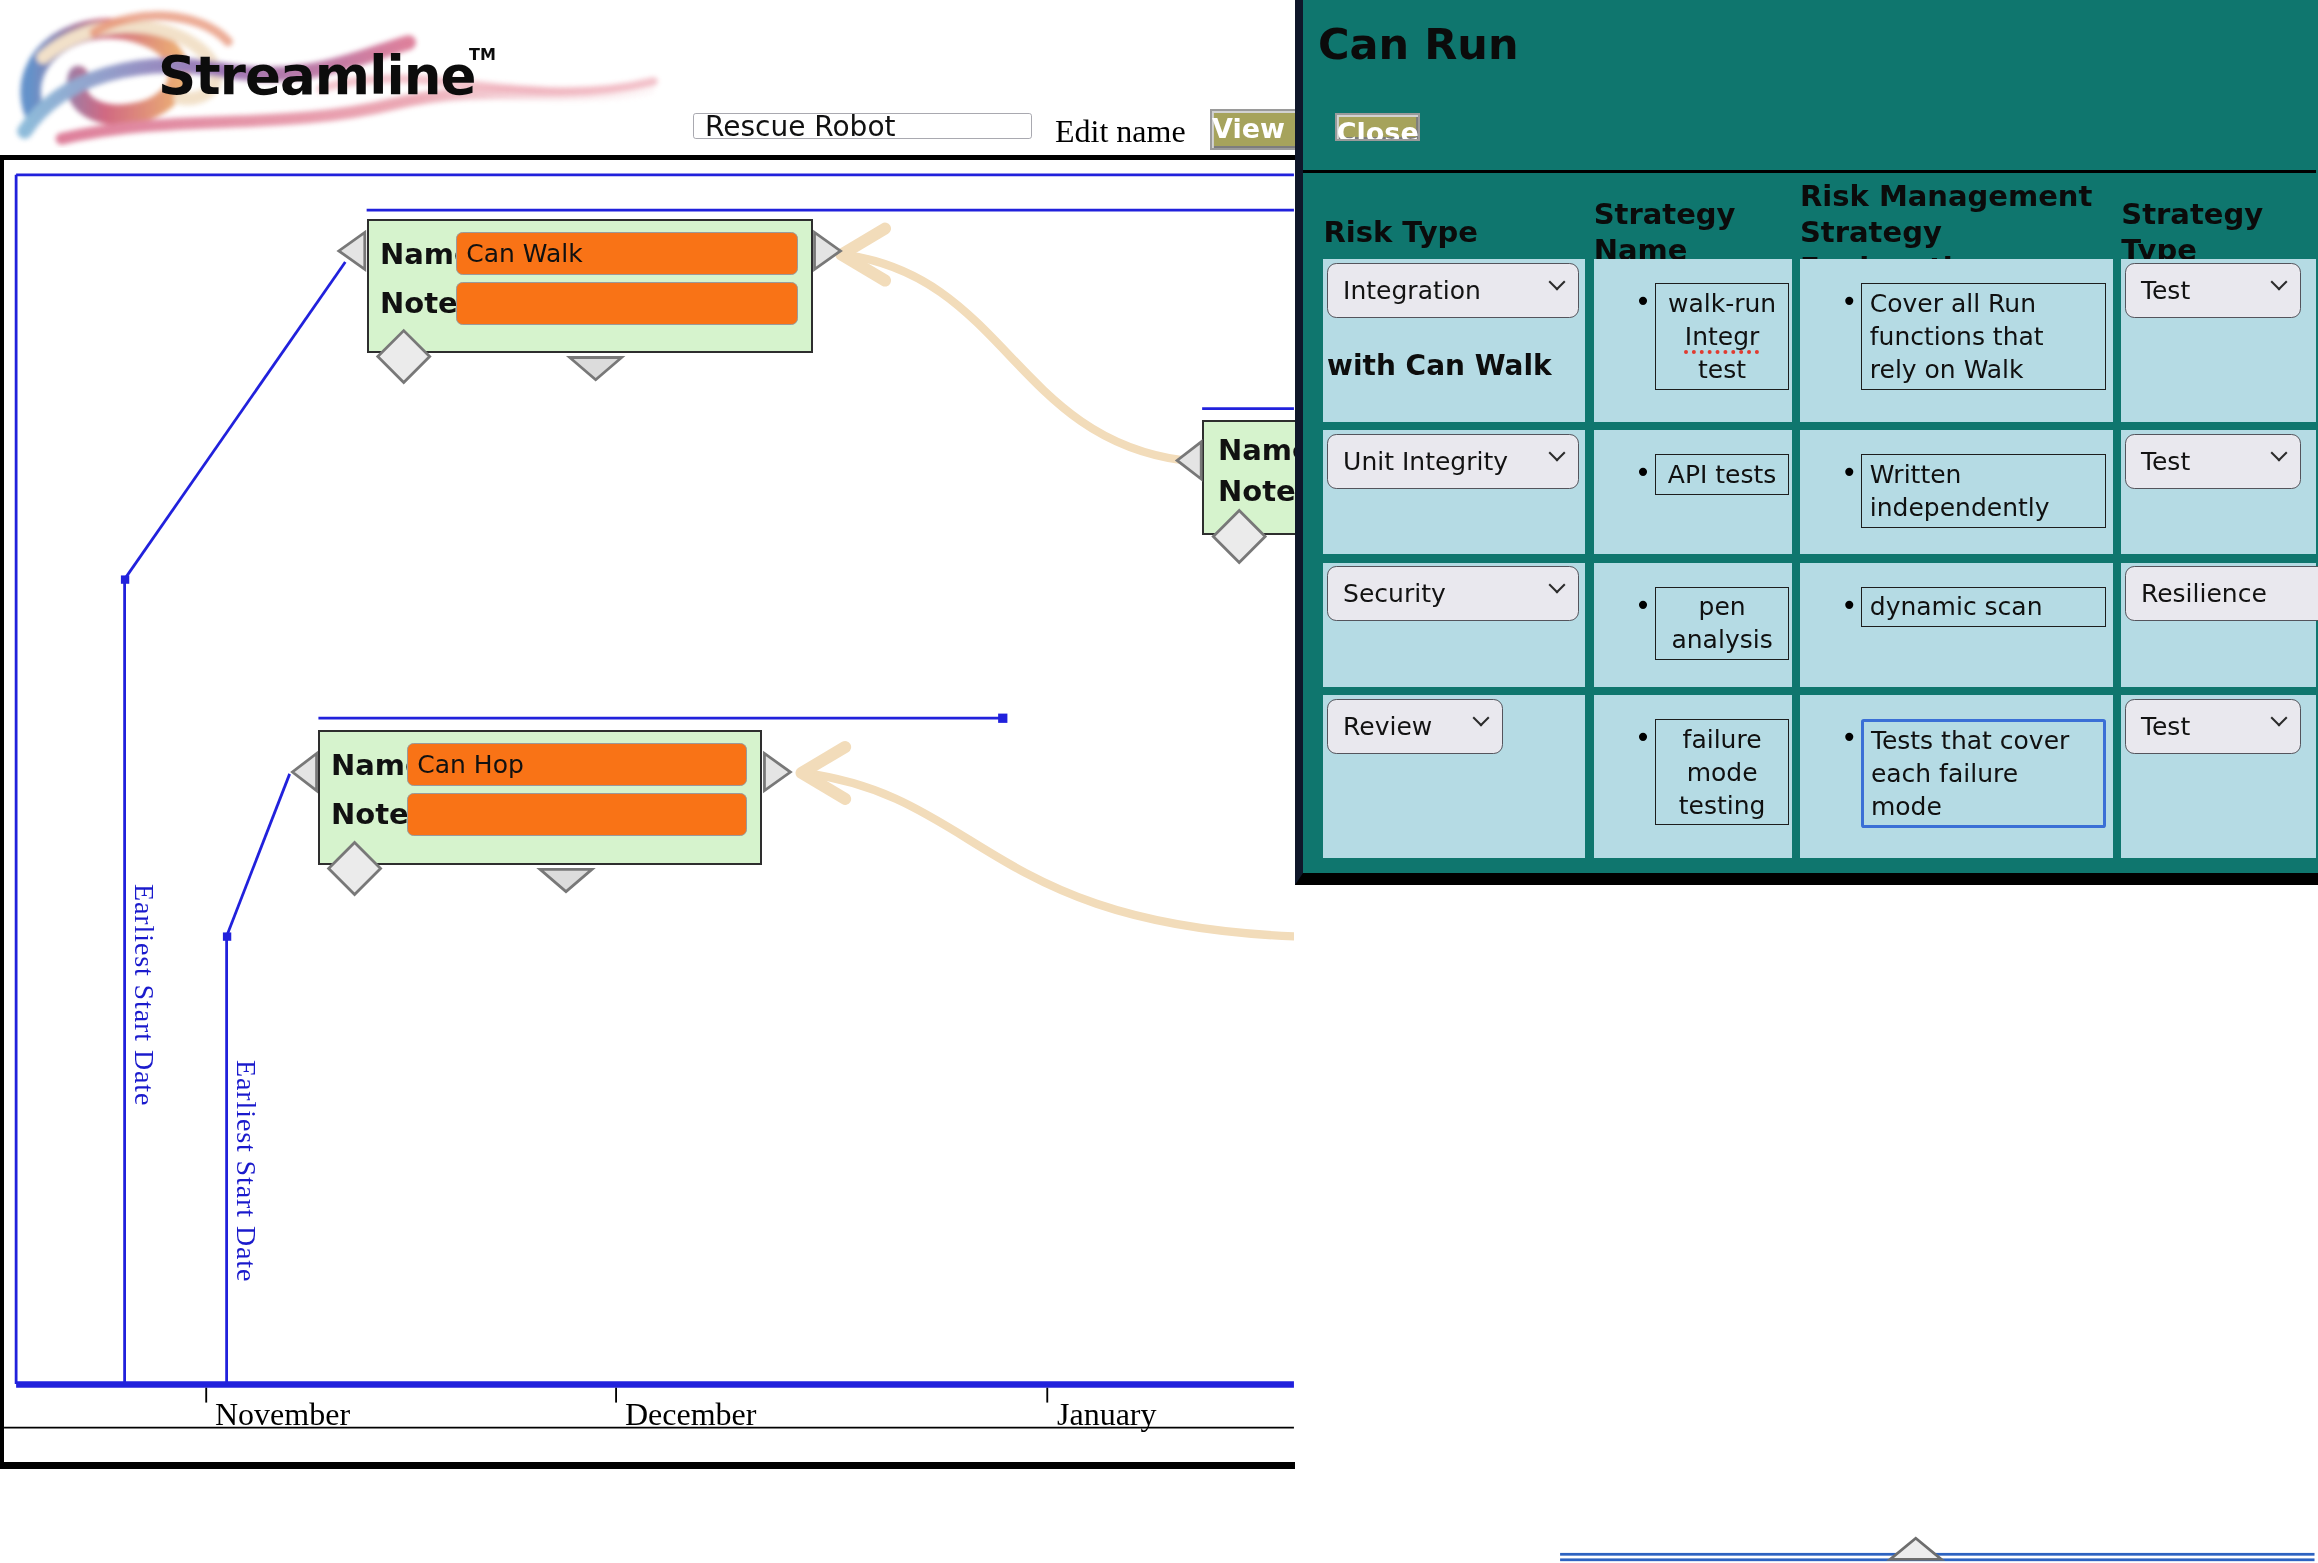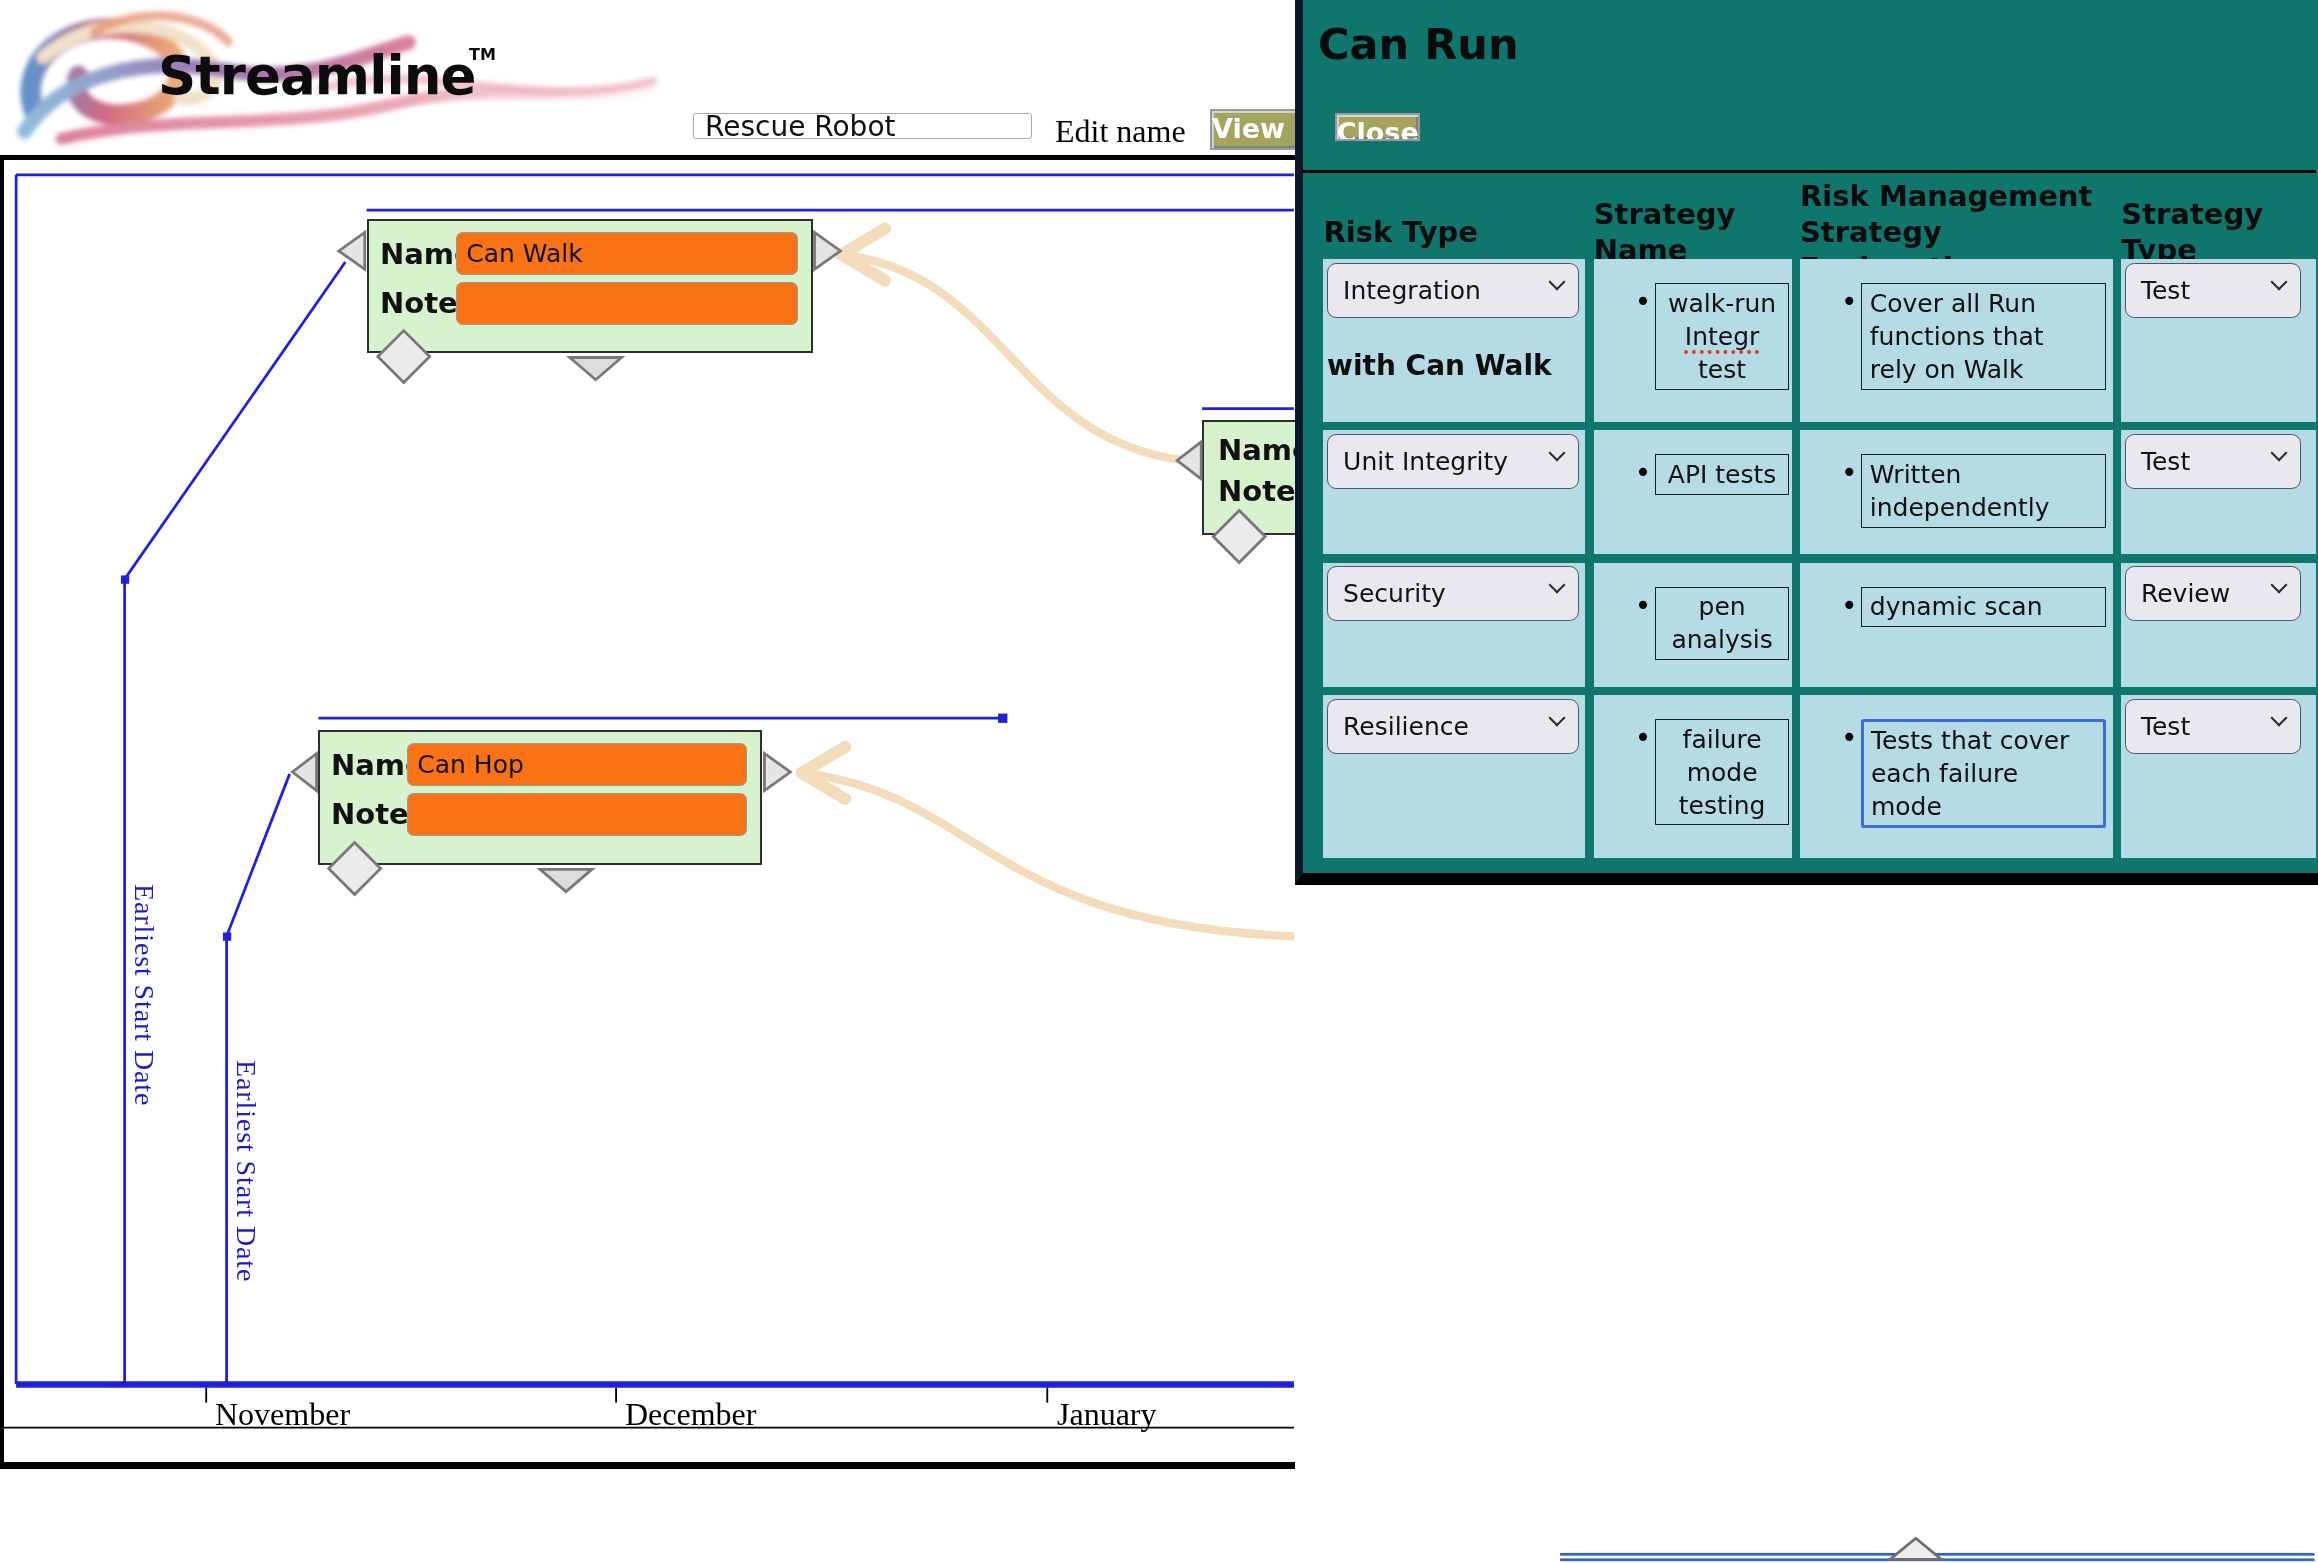--- a/index.html
+++ b/index.html
@@ -274,29 +274,29 @@
         <div class="tbox w2">pen analysis</div>
         </div>
     </div>
     <div class="cell">
       <div class="li">
           <span class="bullet">•</span>
         <div class="tbox w3">dynamic scan</div>
         </div>
     </div>
     <div class="cell">
+      <div class="dd dd-wide">
+        <span>Resilience</span>
+        <span class="chev"></span>
+      </div>
+    </div>
+
+    <div class="cell">
       <div class="dd dd-narrow">
         <span>Review</span>
-        <span class="chev"></span>
-      </div>
-    </div>
-
-    <div class="cell">
-      <div class="dd dd-wide">
-        <span>Resilience</span>
         <span class="chev"></span>
       </div>
     </div>
     <div class="cell">
       <div class="li">
           <span class="bullet">•</span>
         <div class="tbox w2">failure mode testing</div>
         </div>
     </div>
     <div class="cell">

